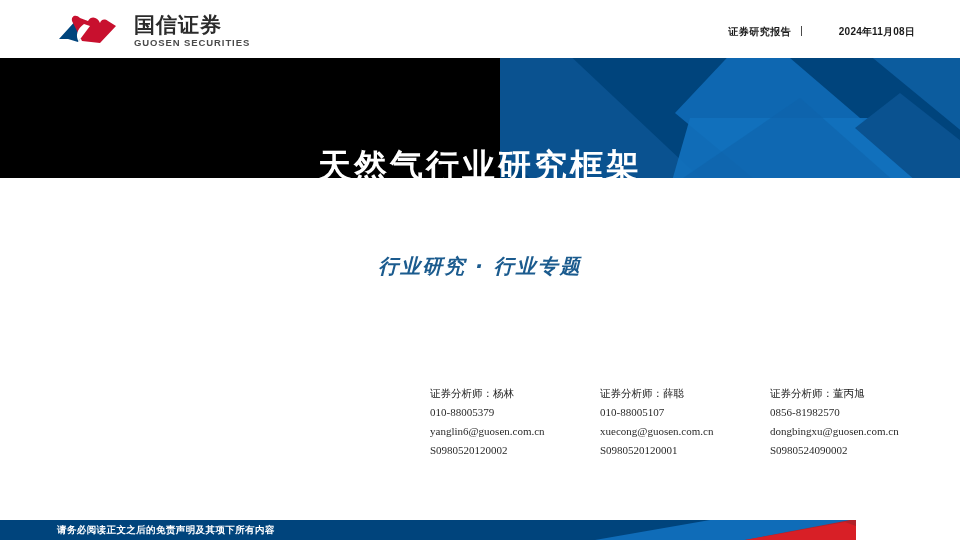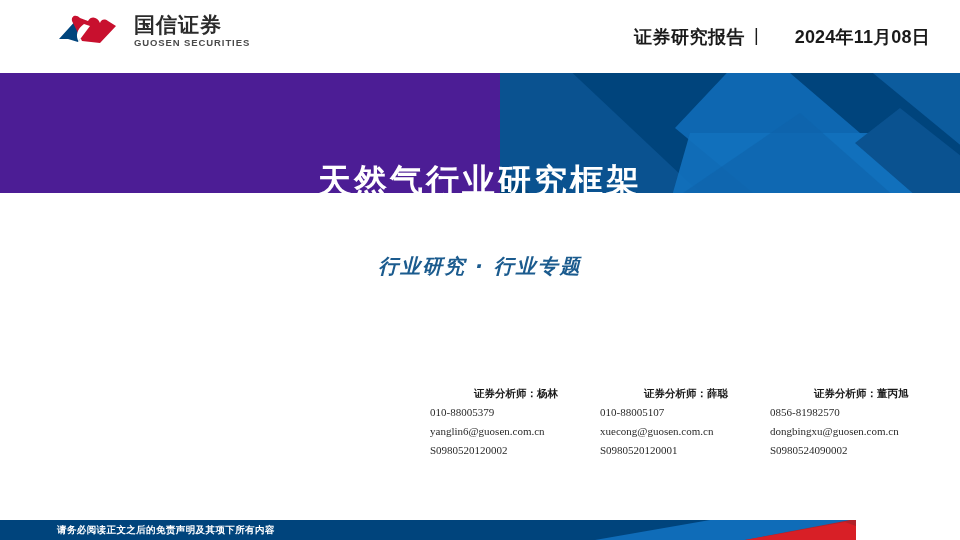--- a/index.html
+++ b/index.html
@@ -51,24 +51,24 @@
     font-family: "Liberation Sans", sans-serif;
     font-size: 9.5px;
     font-weight: 700;
     color: #4a4a4a;
     letter-spacing: 0.9px;
     line-height: 11px;
     white-space: nowrap;
   }
   .header-right {
     position: absolute;
-    right: 30px; top: 25px;
+    right: 45px; top: 25px;
     display: flex;
     align-items: flex-start;
-    font-size: 18px;
+    font-size: 10px;
     font-weight: 700;
     color: #1a1a1a;
     white-space: nowrap;
   }
   .header-right .rpt-label {
     font-family: "DejaVu Sans", "Liberation Sans", sans-serif;
     letter-spacing: 0.5px;
   }
   .header-right .sep {
     margin: 0 9px;
@@ -77,23 +77,23 @@
   }
   .header-right .rpt-date {
     font-family: "Liberation Sans", sans-serif;
     letter-spacing: 0.2px;
     margin-left: 27px;
   }
 
   
   .banner {
     position: absolute;
-    left: 0; top: 73px;
+    left: 0; top: 58px;
     width: 960px; height: 120px;
-    background: #4c1d95;
+    background: #000000;
     overflow: hidden;
   }
   .banner-art {
     position: absolute;
     right: 0; top: 0;
     width: 460px; height: 164px;
   }
   .banner-title {
     position: absolute;
     left: 0; right: 0;
@@ -134,25 +134,24 @@
     width: 510px;
     display: flex;
     justify-content: flex-start;
   }
   .analyst {
     width: 170px;
   }
   .analyst .name {
     font-family: "DejaVu Sans", "Liberation Sans", sans-serif;
     font-size: 10.5px;
-    font-weight: 700;
+    font-weight: 400;
     color: #1a1a1a;
     line-height: 19px;
     white-space: nowrap;
-    margin-left: 44px;
   }
   .analyst .line {
     font-family: Liberation Serif, serif;
     font-size: 11px;
     color: #2a2a2a;
     line-height: 19px;
     white-space: nowrap;
   }
 
   

